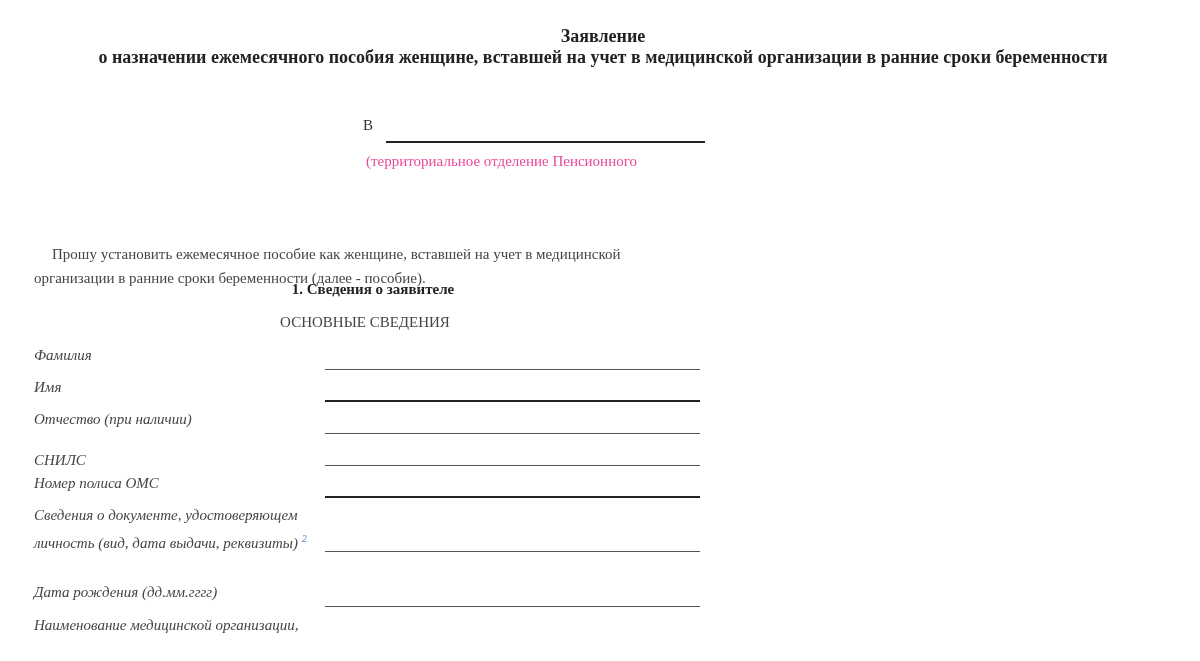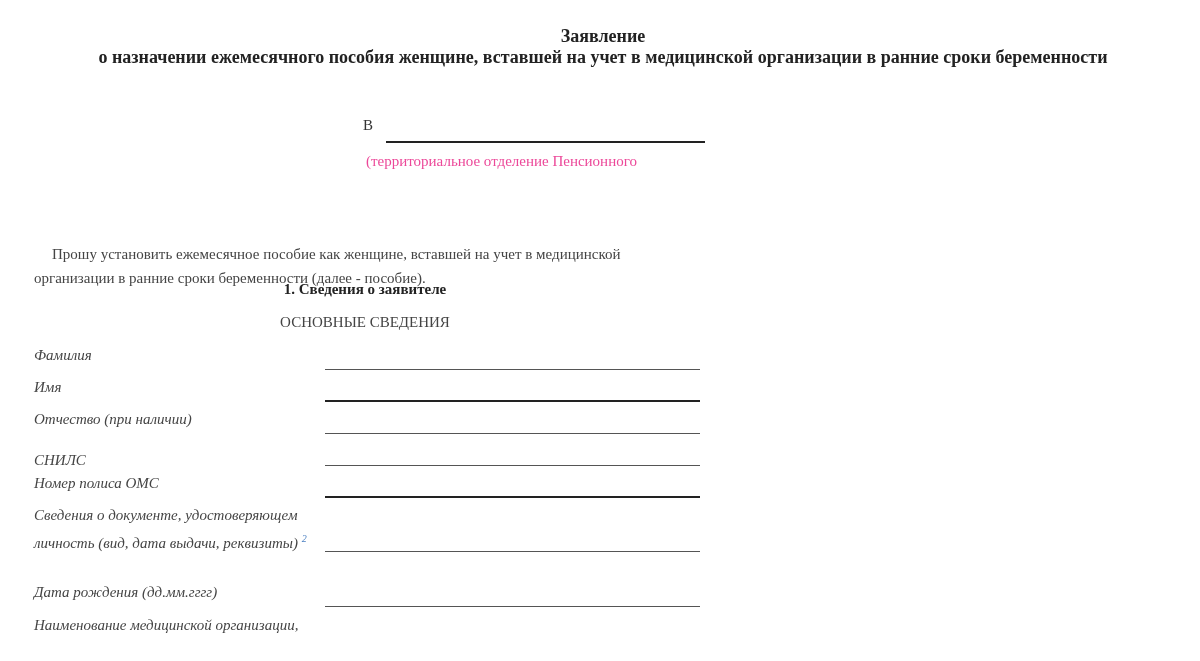--- a/index.html
+++ b/index.html
@@ -7,21 +7,21 @@
       font-family: "Liberation Serif", "DejaVu Serif", serif; color: #333333; }
     .abs { position: absolute; }
     .title { left: 0; width: 1206px; text-align: center; font-weight: bold; color: #222; font-size: 18px; }
     .t1 { top: 26px; }
     .t2 { top: 47px; }
     .to-label { left: 363px; top: 117px; font-size: 15px; }
     .to-line { left: 386px; top: 141px; width: 319px; height: 2px; background: #222; }
     .to-caption { left: 366px; top: 149px; width: 319px; font-size: 15px; line-height: 24px; color: #ec4899; }
     .para { left: 34px; top: 226px; width: 640px; font-size: 15px; line-height: 24px; color: #444; text-indent: 18px; margin-top: 16px; }
     .section { left: 0; width: 730px; text-align: center; font-size: 15px; }
-    .s1 { top: 281px; font-weight: bold; color: #222; }
+    .s1 { top: 281px; font-weight: bold; color: #222; padding-left: 8px; }
     .s2 { top: 314px; color: #444; }
     .field-label { left: 34px; font-size: 15px; line-height: 24px; color: #444; width: 290px; font-style: italic; }
     .field-line { left: 325px; width: 375px; height: 1px; background: #555; }
     .field-line.thick { height: 2px; background: #222; }
     sup { color: #4a7fc1; font-size: 10px; }
   </style>
 </head>
 <body>
 
 <div class="abs title t1">Заявление</div>

